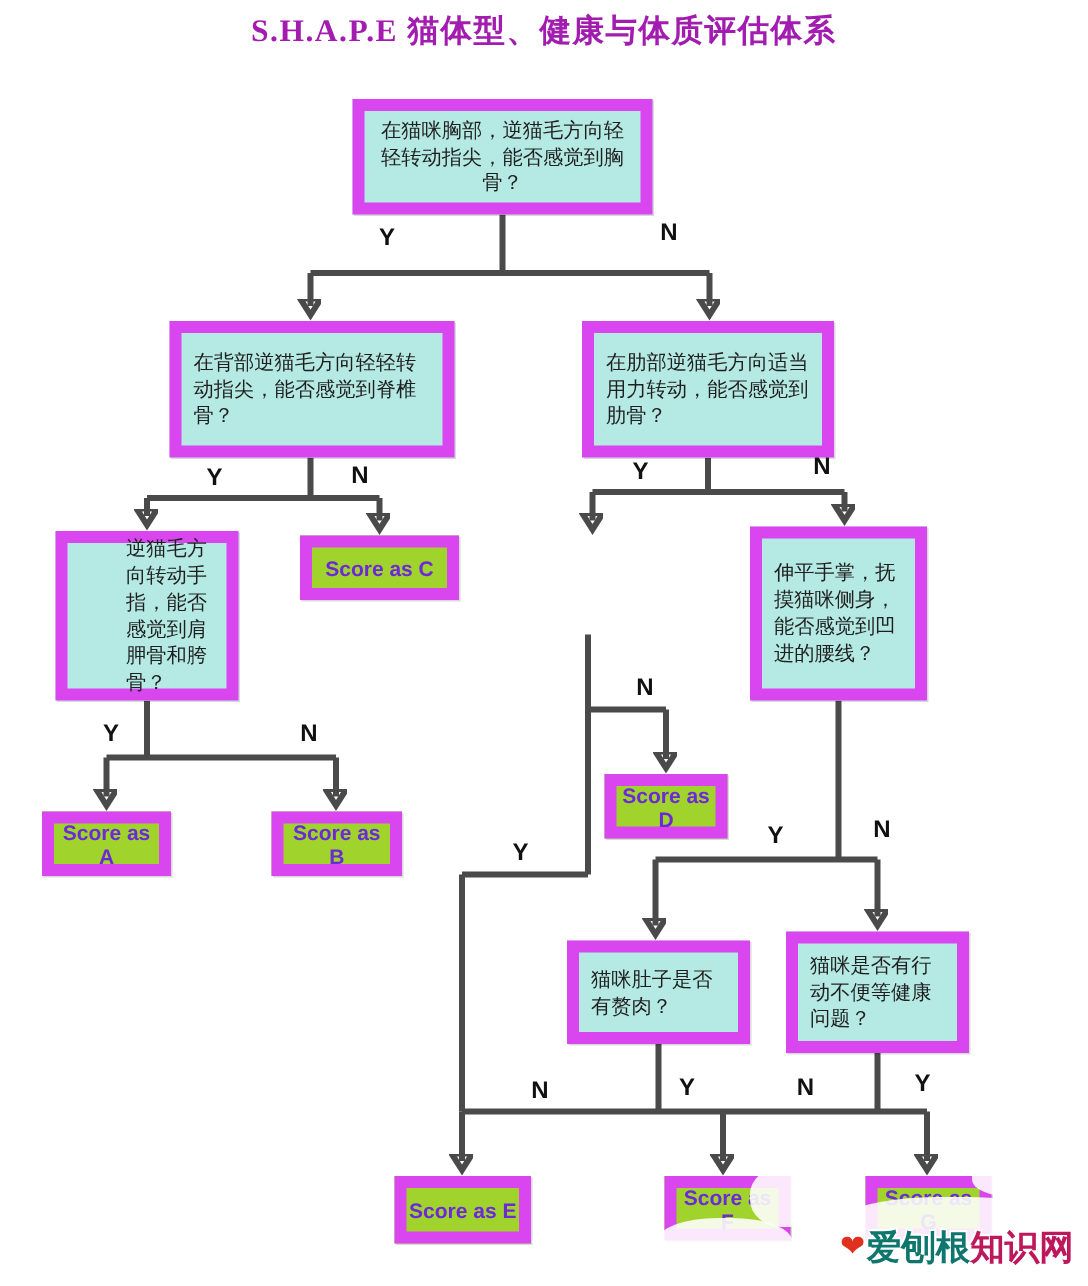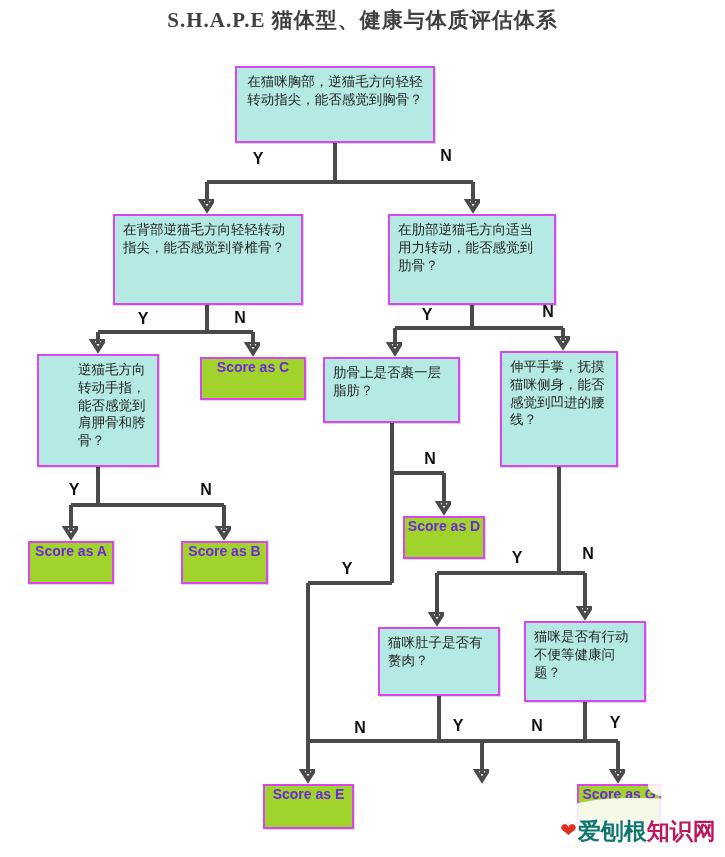--- a/index.html
+++ b/index.html
@@ -3,27 +3,27 @@
 <meta charset="utf-8">
 <style>
   html,body{margin:0;padding:0;background:#ffffff;}
   #canvas{
     position:relative;width:725px;height:857px;background:#ffffff;overflow:hidden;
     font-family:"Liberation Sans","DejaVu Sans",sans-serif;
   }
   #title{
     position:absolute;left:0;top:6px;width:725px;text-align:center;
     font-family:"Liberation Serif","DejaVu Serif",serif;
-    font-weight:bold;font-size:21px;color:#404040;letter-spacing:1px;
+    font-weight:bold;font-size:21px;color:#a21caf;letter-spacing:1px;
   }
   #connectors{position:absolute;left:0;top:0;}
   #connectors path{stroke:#4a4a4a;stroke-width:4;fill:none;}
   .node{
-    position:absolute;box-sizing:border-box;display:flex;
-    border:2px solid #d946ef;color:#1f1f1f;
+    position:absolute;box-sizing:border-box;display:flex;align-items:center;
+    border:8px solid #d946ef;color:#1f1f1f;
   }
   .q{
     background:#b5e9e3;font-size:13.5px;line-height:1.32;
     padding:5px 8px;text-align:left;box-shadow:1px 1px 0 rgba(0,0,0,.15);
   }
   .q.center{text-align:center;justify-content:center;}
   .s{
     background:#a0d42c;font-weight:bold;font-size:14px;justify-content:center;
     text-align:center;color:#6d28d9;box-shadow:1px 1px 0 rgba(0,0,0,.15);
   }
@@ -100,23 +100,20 @@
   </div>
 
   <div class="node q" style="left:388px;top:214px;width:168px;height:91px;">
     <span>在肋部逆猫毛方向适当用力转动，能否感觉到肋骨？</span>
   </div>
 
   <div class="node q" style="left:37px;top:354px;width:122px;height:113px;padding-left:39px;">
     <span>逆猫毛方向转动手指，能否感觉到肩胛骨和胯骨？</span>
   </div>
 
-  <div class="node q" style="left:323px;top:357px;width:137px;height:66px;">
-    <span>肋骨上是否裹一层脂肪？</span>
-  </div>
 
   <div class="node q" style="left:500px;top:351px;width:118px;height:116px;">
     <span>伸平手掌，抚摸猫咪侧身，能否感觉到凹进的腰线？</span>
   </div>
 
   <div class="node q" style="left:378px;top:627px;width:122px;height:69px;">
     <span>猫咪肚子是否有赘肉？</span>
   </div>
 
   <div class="node q" style="left:524px;top:621px;width:122px;height:81px;">
@@ -136,20 +133,23 @@
   </div>
 
   <div class="node s" style="left:403px;top:516px;width:82px;height:43px;">
     <span>Score as D</span>
   </div>
 
   <div class="node s" style="left:263px;top:784px;width:91px;height:45px;">
     <span>Score as E</span>
   </div>
 
+  <div class="node s" style="left:443px;top:784px;width:84px;height:43px;">
+    <span>Score as F</span>
+  </div>
 
   <div class="node s" style="left:577px;top:784px;width:84px;height:43px;">
     <span>Score as G</span>
   </div>
 
   <div class="yn" style="left:248px;top:150px;">Y</div>
   <div class="yn" style="left:436px;top:147px;">N</div>
   <div class="yn" style="left:133px;top:310px;">Y</div>
   <div class="yn" style="left:230px;top:309px;">N</div>
   <div class="yn" style="left:417px;top:306px;">Y</div>

